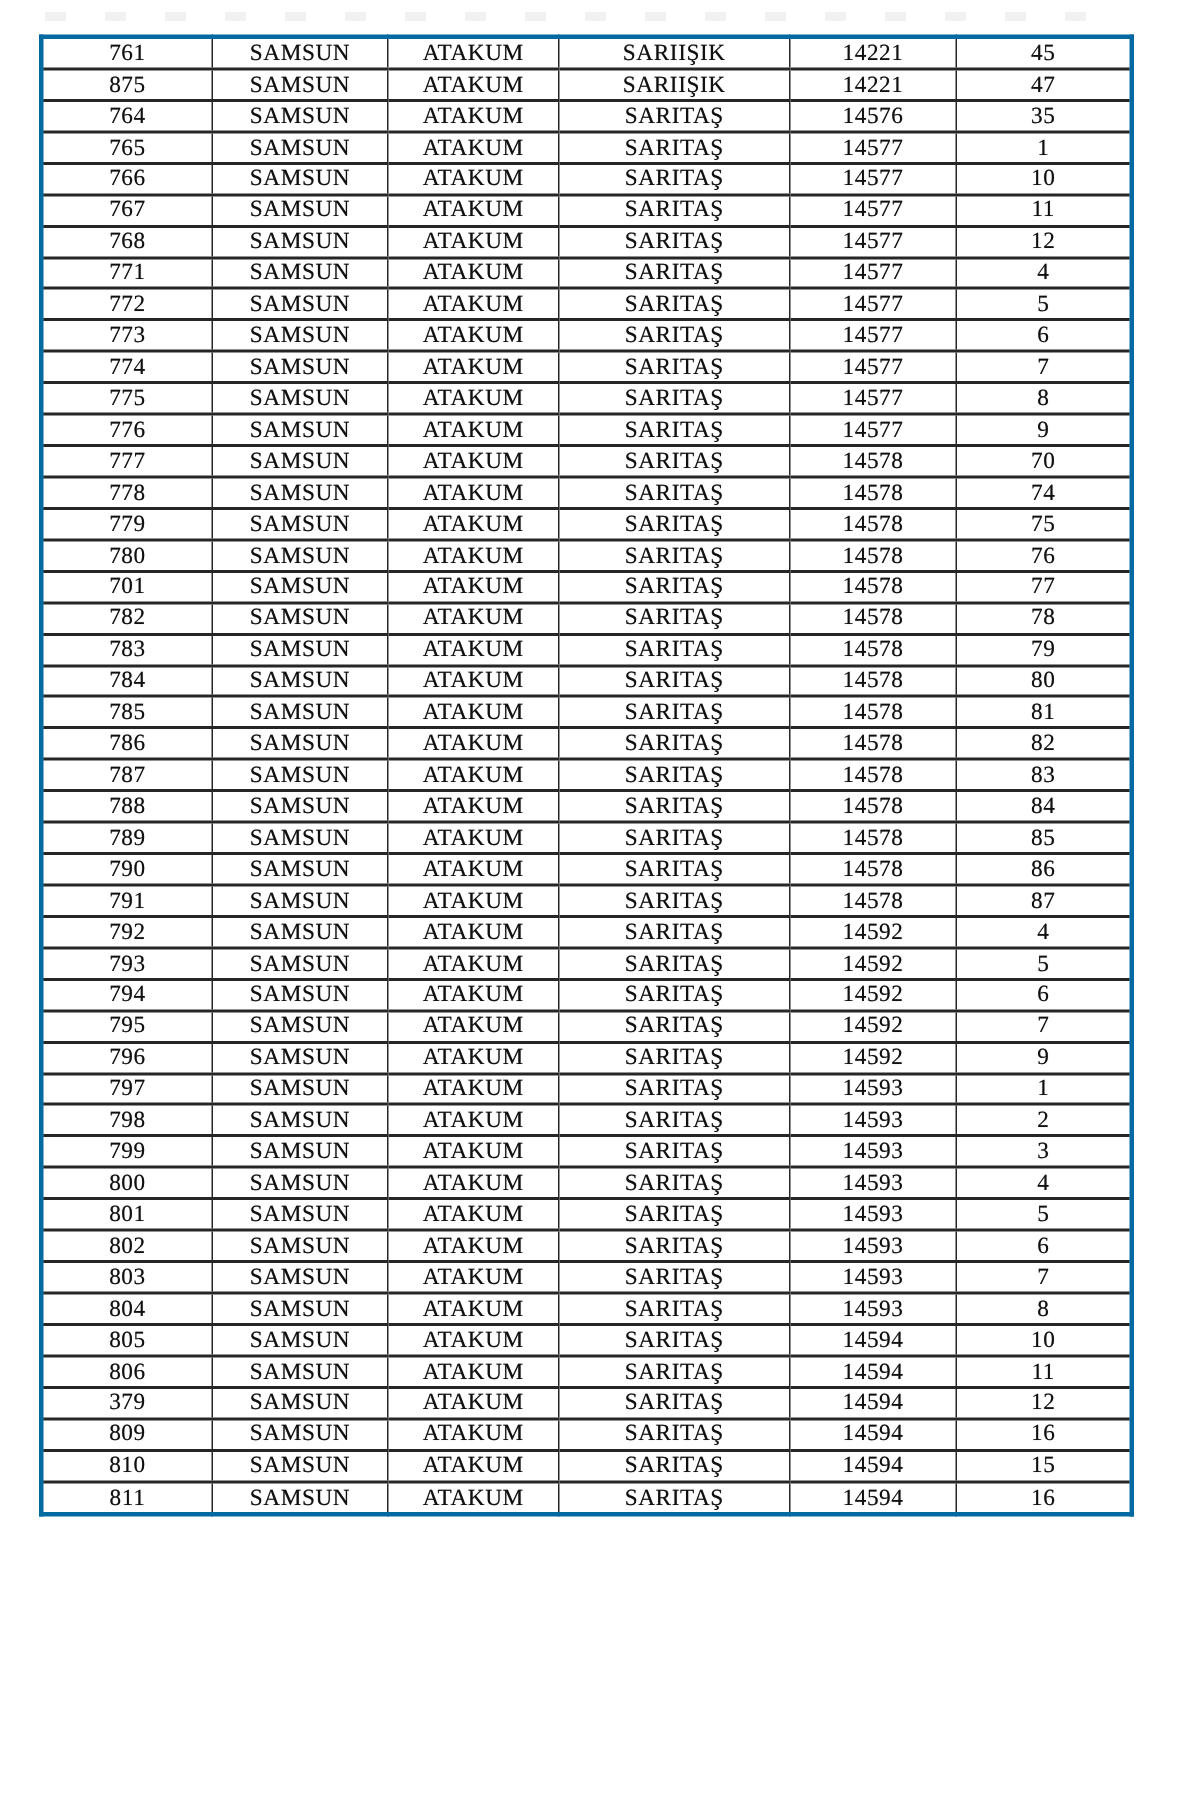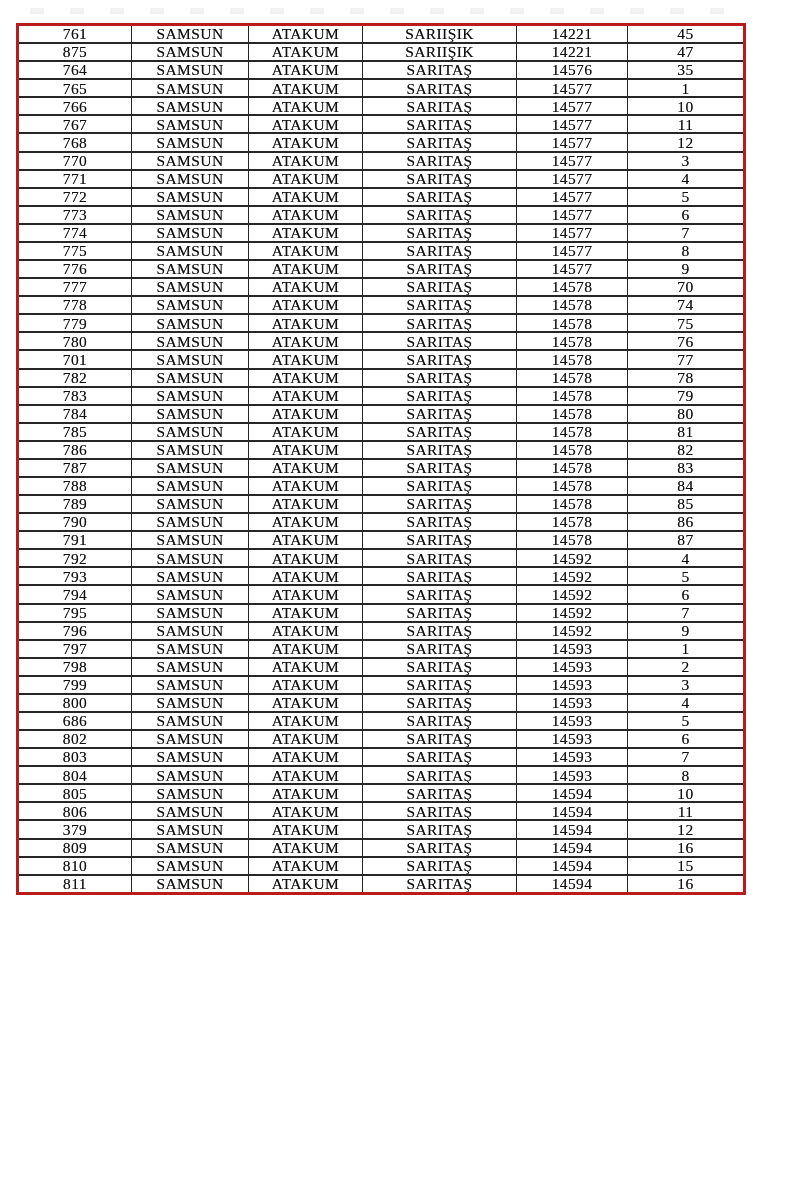--- a/index.html
+++ b/index.html
@@ -23,27 +23,27 @@
     width: 700px;
     height: 6px;
     background: repeating-linear-gradient(
       90deg,
       rgba(120,120,120,0.10) 0 14px,
       rgba(255,255,255,0) 14px 40px
     );
   }
   table.data-table {
     position: absolute;
-    left: 16px;
+    left: 26px;
     top: 23px;
     width: 727px;
-    height: 872px;
+    height: 988px;
     border-collapse: collapse;
     table-layout: fixed;
-    border: 3px solid #b91c1c;
+    border: 3px solid #0369a1;
   }
   table.data-table td {
     border: 1.6px solid #262626;
     border-top-width: 2px;
     border-bottom-width: 2px;
     text-align: center;
     vertical-align: middle;
     padding: 0;
     font-size: 15.5px;
     line-height: 1;
@@ -119,28 +119,20 @@
         </tr>
         <tr>
           <td>768</td>
           <td>SAMSUN</td>
           <td>ATAKUM</td>
           <td>SARITAŞ</td>
           <td>14577</td>
           <td>12</td>
         </tr>
         <tr>
-          <td>770</td>
-          <td>SAMSUN</td>
-          <td>ATAKUM</td>
-          <td>SARITAŞ</td>
-          <td>14577</td>
-          <td>3</td>
-        </tr>
-        <tr>
           <td>771</td>
           <td>SAMSUN</td>
           <td>ATAKUM</td>
           <td>SARITAŞ</td>
           <td>14577</td>
           <td>4</td>
         </tr>
         <tr>
           <td>772</td>
           <td>SAMSUN</td>
@@ -367,21 +359,21 @@
         </tr>
         <tr>
           <td>800</td>
           <td>SAMSUN</td>
           <td>ATAKUM</td>
           <td>SARITAŞ</td>
           <td>14593</td>
           <td>4</td>
         </tr>
         <tr>
-          <td>686</td>
+          <td>801</td>
           <td>SAMSUN</td>
           <td>ATAKUM</td>
           <td>SARITAŞ</td>
           <td>14593</td>
           <td>5</td>
         </tr>
         <tr>
           <td>802</td>
           <td>SAMSUN</td>
           <td>ATAKUM</td>

